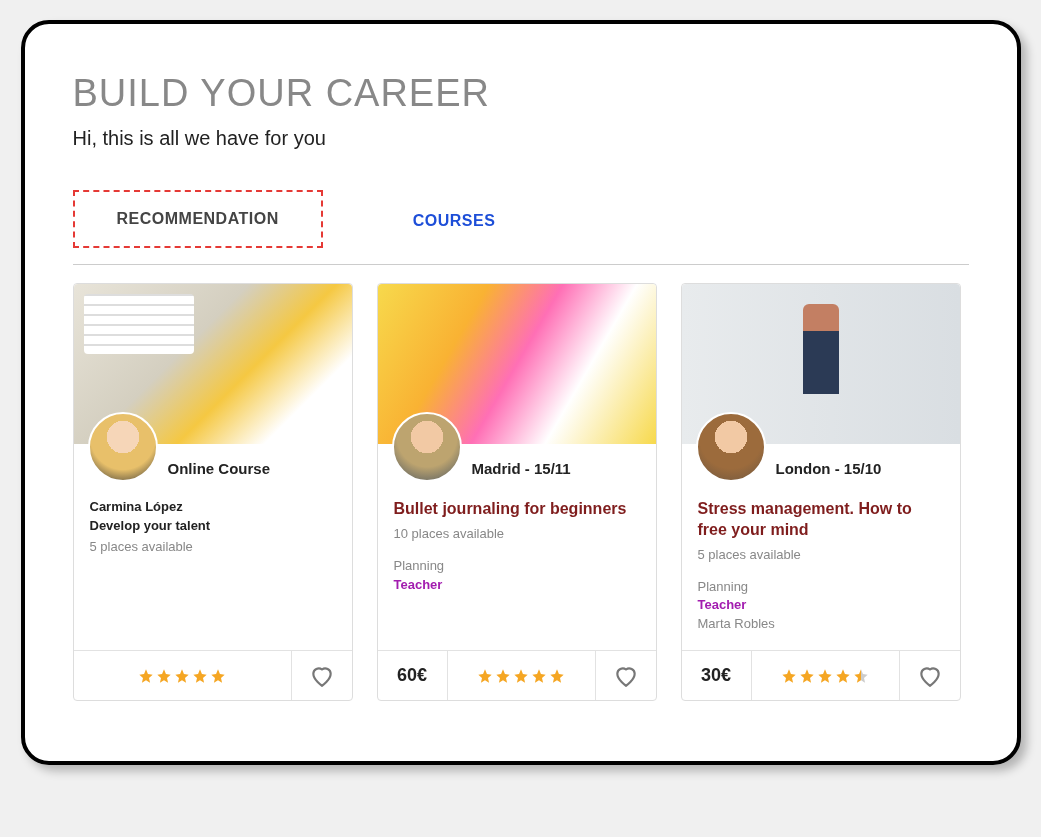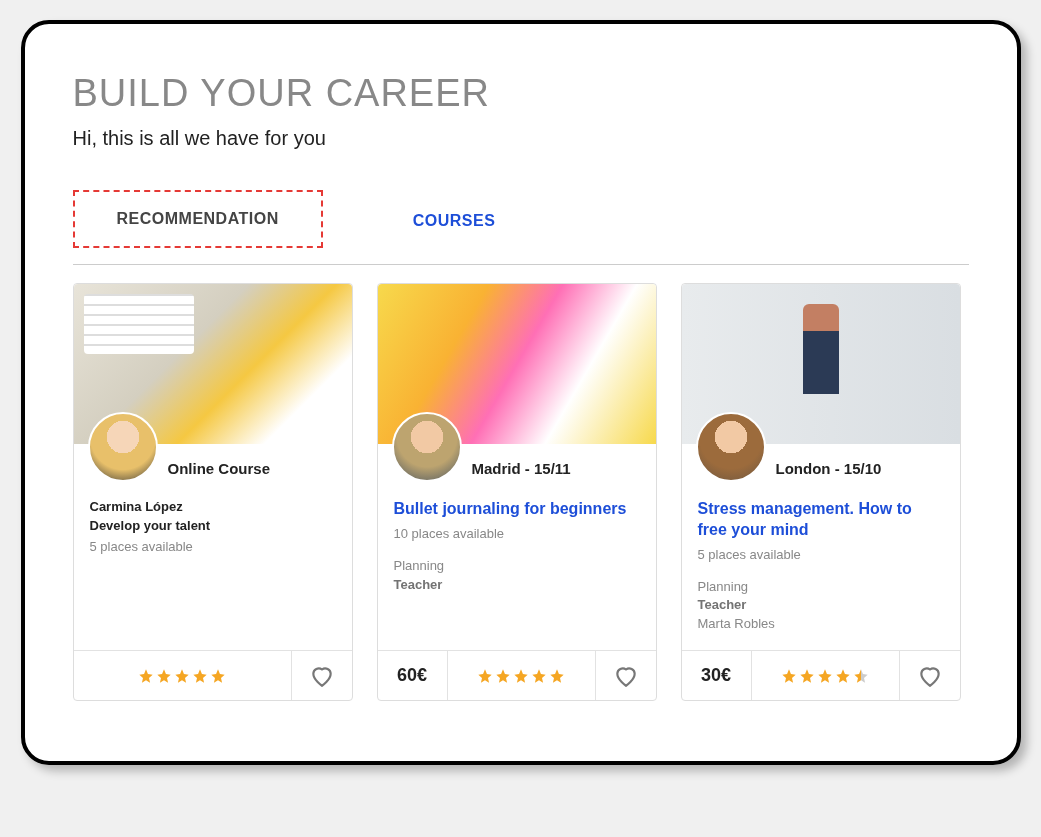--- a/index.html
+++ b/index.html
@@ -113,21 +113,21 @@
     font-size: 15px;
     font-weight: 700;
     color: #222;
     margin-left: 78px;
     margin-top: 2px;
     margin-bottom: 22px;
   }
   .course-title {
     font-size: 16px;
     font-weight: 700;
-    color: #1d4ed8;
+    color: #7f1d1d;
     line-height: 1.3;
     margin-bottom: 4px;
   }
   .subline {
     font-size: 13px;
     font-weight: 700;
     color: #222;
     margin-bottom: 4px;
   }
   .places {
@@ -135,21 +135,21 @@
     color: #888;
     margin-top: 6px;
     margin-bottom: 16px;
   }
   .meta {
     font-size: 13px;
     color: #888;
     line-height: 1.45;
   }
   .meta .label { color:#888; }
-  .meta .strong { color:#737373; font-weight:700; }
+  .meta .strong { color:#a21caf; font-weight:700; }
   .card-footer {
     display: flex;
     border-top: 1px solid #e2e2e2;
     height: 50px;
   }
   .footer-cell {
     display: flex;
     align-items: center;
     justify-content: center;
     border-right: 1px solid #e2e2e2;

